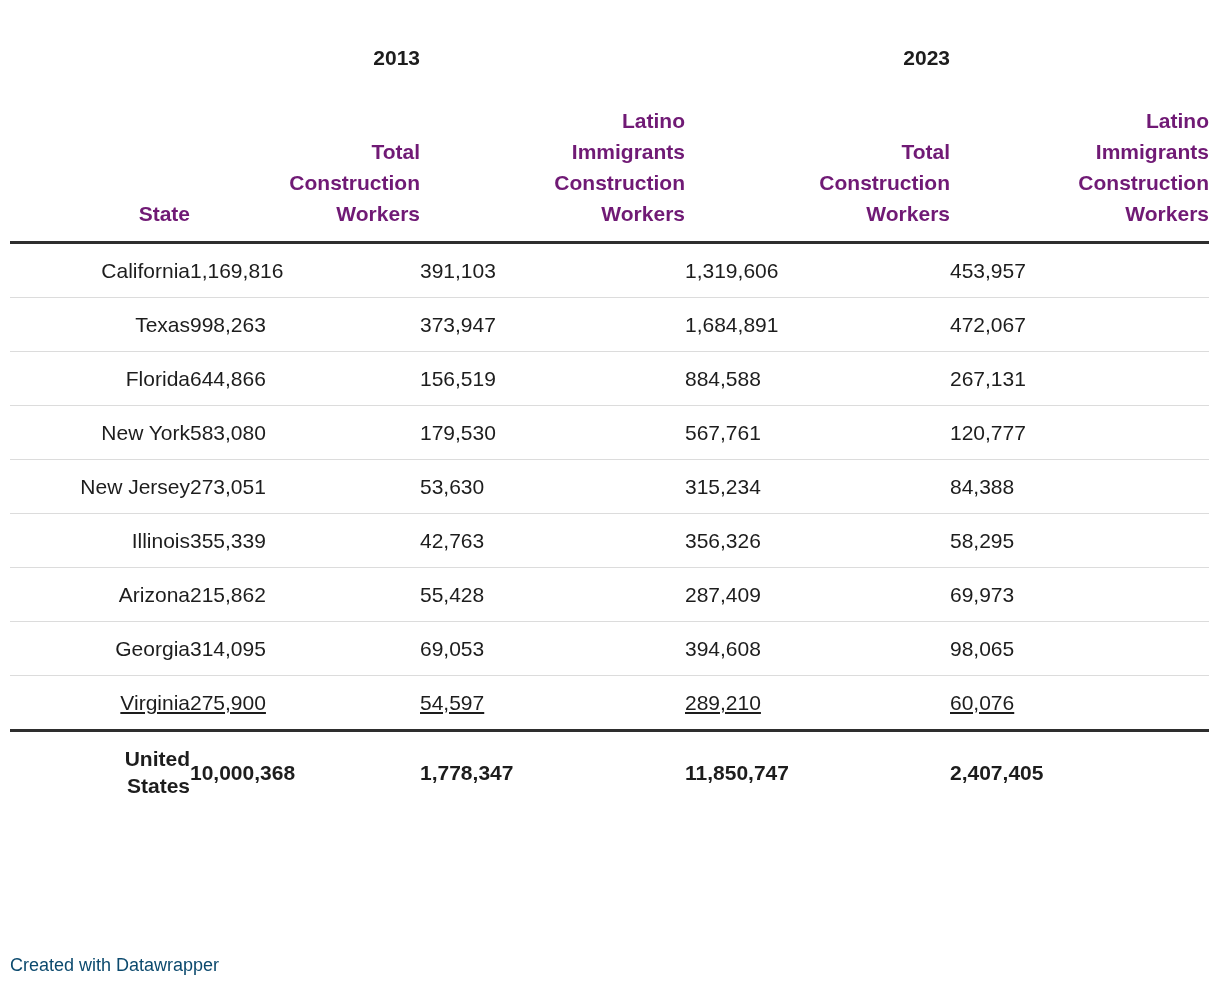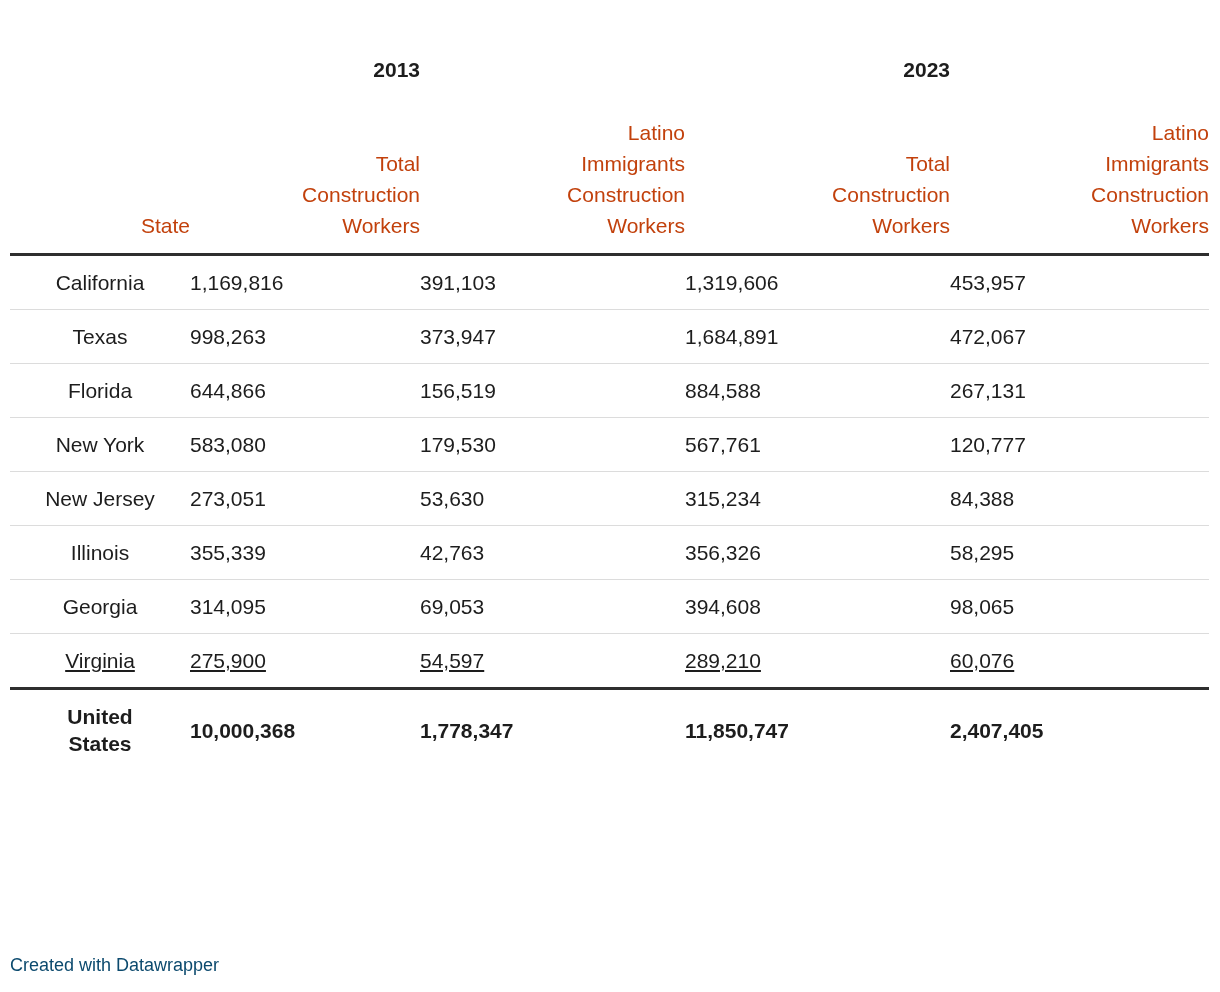--- a/index.html
+++ b/index.html
@@ -1,20 +1,20 @@
 <!DOCTYPE html>
 <html><head>
 <meta charset="utf-8">
 <style>
   * { margin:0; padding:0; box-sizing:border-box; }
   html,body { background:#ffffff; }
   .container {
     position:relative;
     width:1220px; height:992px;
-    padding:12px 11px 0 10px;
+    padding:0 11px 0 10px;
     font-family:"Liberation Sans","DejaVu Sans",sans-serif;
     color:#1d1d1d;
     background:#ffffff;
     overflow:hidden;
   }
   table.dw-table {
     border-collapse:collapse;
     table-layout:fixed;
     width:1199px;
   }
@@ -25,42 +25,42 @@
   col.c-l23    { width:259px; }
 
   .year-row td {
     padding-top:44px;
     font-size:21px; font-weight:bold;
     line-height:27px;
     text-align:right;
     color:#1d1d1d;
   }
   .col-headers th {
-    font-size:21px; font-weight:normal;
+    font-size:21px; font-weight:bold;
     text-align:right;
     vertical-align:bottom;
     padding:34px 0 12px 0;
     line-height:31px;
     white-space:pre-line;
     border-bottom:3px solid #2e2e2e;
-    color:#c2410c;
+    color:#701a75;
   }
   .col-headers th.state-h { text-align:right; }
 
   tbody td {
     font-size:21px;
     line-height:27px;
     padding:13px 0;
     text-align:left;
     vertical-align:middle;
     border-bottom:1px solid #dcdcdc;
     color:#1d1d1d;
   }
   tbody td.cell-state {
-    text-align:center;
+    text-align:right;
     white-space:pre-line;
   }
   tr.row-last td { border-bottom:none;text-decoration:underline; }
   tr.total-row td {
     font-weight:bold;
     border-top:3px solid #2e2e2e;
     border-bottom:none;
     padding:13px 0;
   }
   .credit {
@@ -147,20 +147,27 @@
         <td>84,388</td>
       </tr>
       <tr>
         <td class="cell-state">Illinois</td>
         <td>355,339</td>
         <td>42,763</td>
         <td>356,326</td>
         <td>58,295</td>
       </tr>
       <tr>
+        <td class="cell-state">Arizona</td>
+        <td>215,862</td>
+        <td>55,428</td>
+        <td>287,409</td>
+        <td>69,973</td>
+      </tr>
+      <tr>
         <td class="cell-state">Georgia</td>
         <td>314,095</td>
         <td>69,053</td>
         <td>394,608</td>
         <td>98,065</td>
       </tr>
       <tr class="row-last">
         <td class="cell-state">Virginia</td>
         <td>275,900</td>
         <td>54,597</td>

